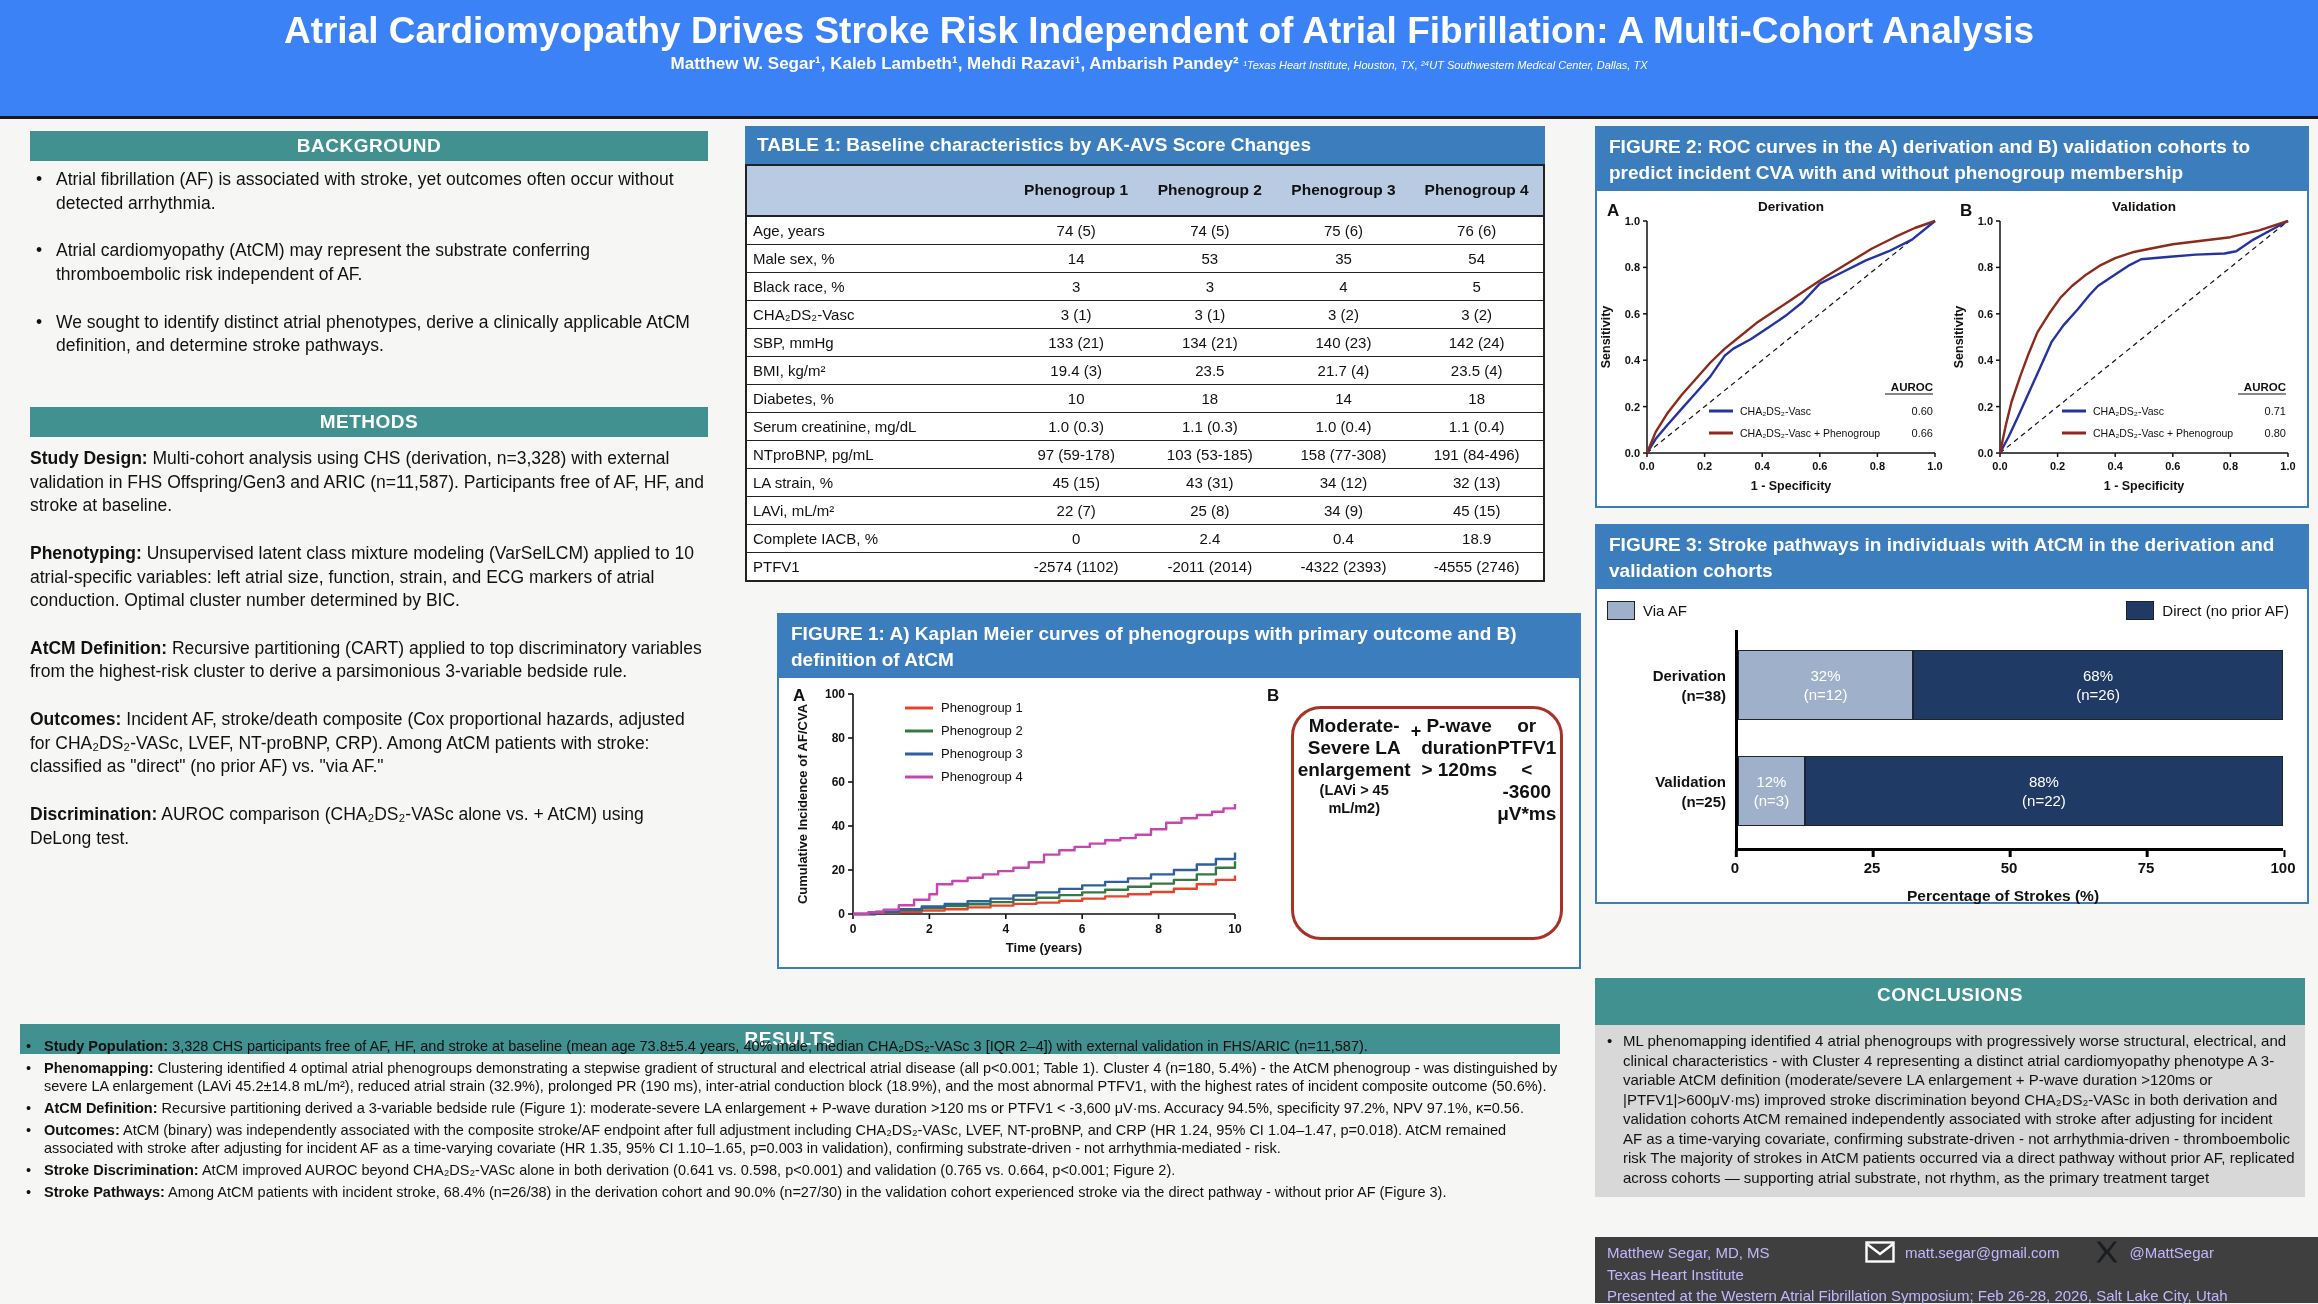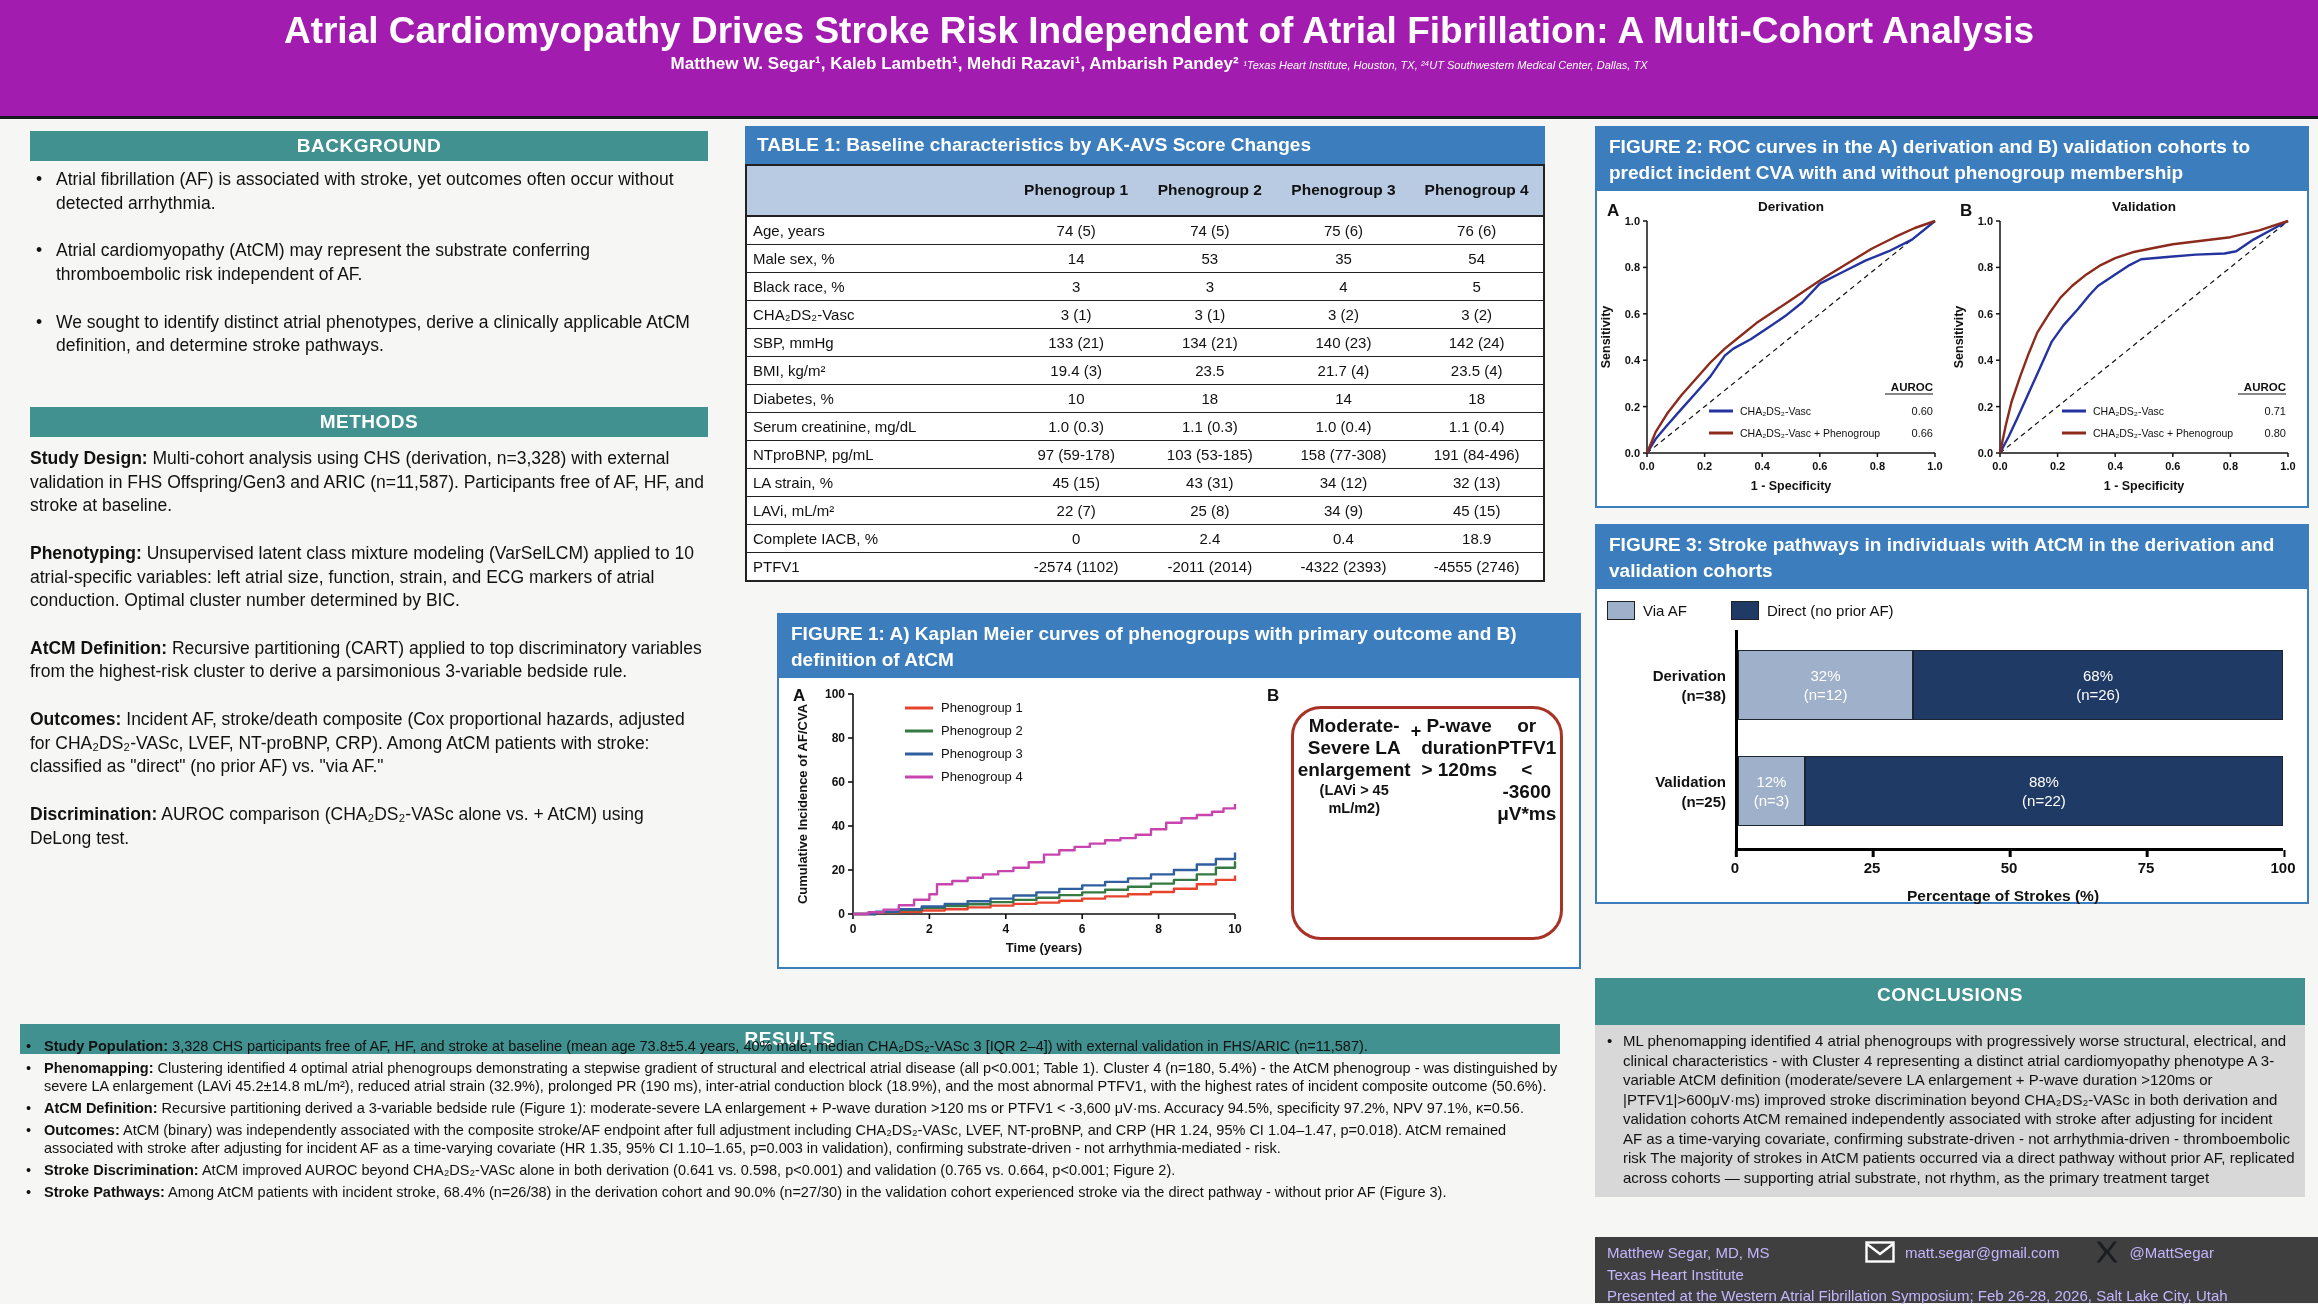--- a/index.html
+++ b/index.html
@@ -1,20 +1,20 @@
 <!DOCTYPE html>
 <html><head>
 <meta charset="utf-8">
 <style>
   html,body{margin:0;padding:0;}
   body{width:2318px;height:1304px;position:relative;background:#f6f6f5;
        font-family:"Liberation Sans",sans-serif;color:#111;overflow:hidden;}
   .abs{position:absolute;}
   
-  .masthead{left:0;top:0;width:2318px;height:116px;background:#a21caf;
+  .masthead{left:0;top:0;width:2318px;height:116px;background:#3b82f6;
             border-bottom:3px solid #17171f;text-align:center;color:#fff;}
   .masthead h1{margin:10px 0 2px 0;font-size:37px;font-weight:bold;}
   .authorline{font-size:17px;}
   .auth-names{font-weight:bold;}
   .affils{font-size:11px;font-style:italic;font-weight:normal;}
   
   .teal-bar{background:#40918f;color:#ffffff;font-weight:bold;font-size:19px;
             text-align:center;line-height:30px;height:30px;letter-spacing:.5px;}
   
   .bg-header{left:30px;top:131px;width:678px;}
@@ -55,21 +55,21 @@
   .def-plus{font-size:18px;margin:6px 0;}
   .def-line{font-size:19px;}
   
   .fig2{left:1595px;top:126px;width:710px;height:378px;}
   .fig2-content{position:relative;display:flex;padding-top:4px;}
   .rocwrap{position:relative;width:353px;}
   .rocwrap .panel-letter{position:absolute;left:10px;top:6px;}
   
   .fig3{left:1595px;top:524px;width:710px;height:376px;}
   .fig3-content{position:relative;padding:8px 18px 0 10px;}
-  .sb-legend{display:flex;justify-content:flex-start;gap:44px;font-size:15px;margin:4px 0 10px 0;}
+  .sb-legend{display:flex;justify-content:space-between;gap:44px;font-size:15px;margin:4px 0 10px 0;}
   .sb-legend .itm{display:flex;align-items:center;gap:8px;}
   .sb-sw{width:26px;height:17px;border:1px solid #222;display:inline-block;}
   .sb-plot{position:relative;margin-left:128px;height:218px;
            border-left:3px solid #000;}
   .sb-bar{position:absolute;left:0;right:6px;height:70px;display:flex;}
   .sb-seg{border:1.5px solid #1b2430;display:flex;flex-direction:column;justify-content:center;
           text-align:center;color:#fff;font-size:15px;line-height:1.3;overflow:hidden;}
   .sb-rowlabel{position:absolute;left:-128px;width:116px;text-align:right;top:50%;
                transform:translateY(-50%);font-weight:bold;font-size:15px;line-height:1.3;color:#111;}
   .sb-ticks{position:relative;margin-left:128px;height:32px;border-top:3px solid #000;margin-right:6px;}

